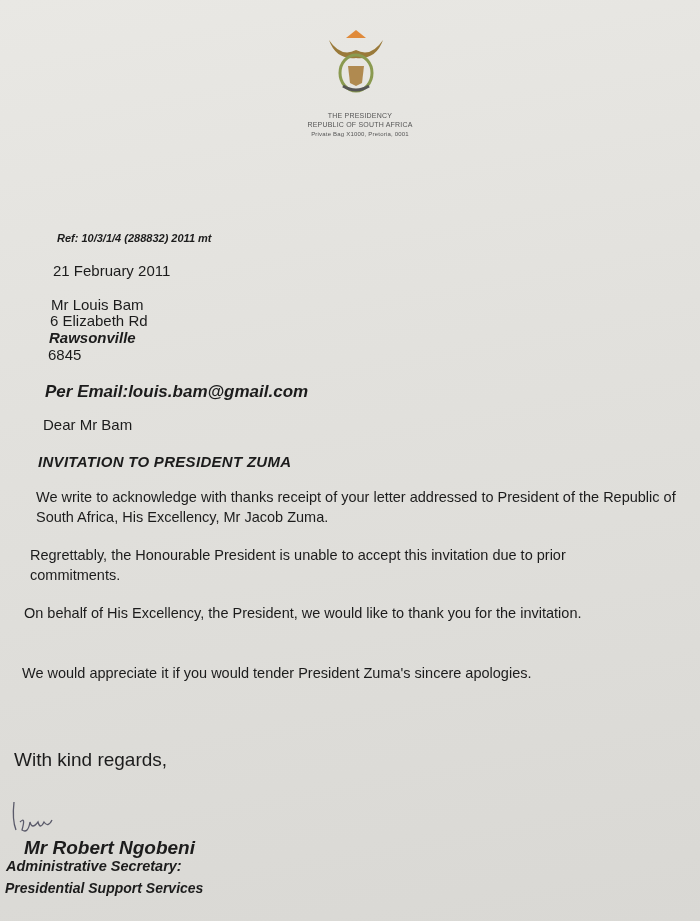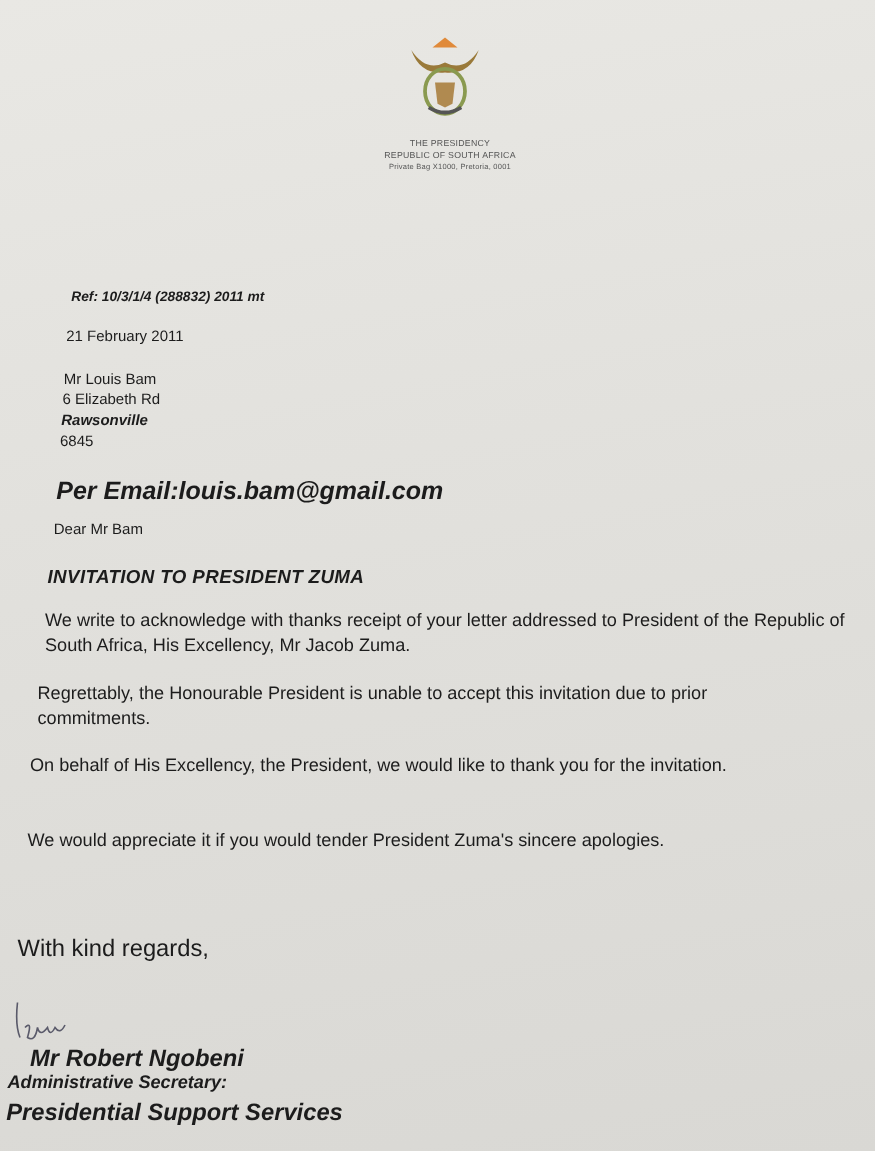--- a/index.html
+++ b/index.html
@@ -3,21 +3,21 @@
 <meta charset="utf-8">
 <style>
   html, body { margin: 0; padding: 0; }
   body {
     width: 700px; height: 921px; overflow: hidden; position: relative;
     background: linear-gradient(170deg, #e9e8e4 0%, #e2e1dd 40%, #d9d8d4 100%);
     font-family: "Liberation Sans", sans-serif; color: #1c1c1c;
   }
   .crest { position: absolute; left: 321px; top: 28px; width: 70px; height: 68px; }
   .head-line { position: absolute; width: 240px; text-align: center; font-size: 7px; color: #555; letter-spacing: 0.2px; left: 240px; }
-  .t { position: absolute; white-space: nowrap; font-size: 12px; }
+  .t { position: absolute; white-space: nowrap; font-size: 15px; }
   .b { font-weight: bold; font-style: italic; }
   .para { position: absolute; font-size: 14.5px; line-height: 20px; width: 640px; }
   .sig-scrawl { position: absolute; left: 10px; top: 800px; width: 55px; height: 40px; }
 </style>
 </head>
 <body>
 
 <svg class="crest" viewBox="0 0 70 68">
   <path d="M25 10 L35 2 L45 10 Z" fill="#e08a3a"></path>
   <path d="M8 12 Q20 30 35 22 Q50 30 62 12 Q55 32 35 30 Q15 32 8 12 Z" fill="#9a7a3a"></path>
@@ -28,30 +28,30 @@
 <div class="head-line" style="top:112px">THE PRESIDENCY</div>
 <div class="head-line" style="top:121px">REPUBLIC OF SOUTH AFRICA</div>
 <div class="head-line" style="top:131px;font-size:6px">Private Bag X1000, Pretoria, 0001</div>
 
 <div class="t b" style="left:57px;top:232px;font-size:11px;">Ref: 10/3/1/4 (288832) 2011 mt</div>
 <div class="t" style="left:53px;top:262px">21 February 2011</div>
 <div class="t" style="left:51px;top:296px">Mr Louis Bam</div>
 <div class="t" style="left:50px;top:312px">6 Elizabeth Rd</div>
 <div class="t b" style="left:49px;top:329px">Rawsonville</div>
 <div class="t" style="left:48px;top:346px">6845</div>
-<div class="t b" style="left:45px;top:382px;font-size:20px">Per Email:louis.bam@gmail.com</div>
+<div class="t b" style="left:45px;top:382px;font-size:17px">Per Email:louis.bam@gmail.com</div>
 
 <div class="t" style="left:43px;top:416px">Dear Mr Bam</div>
 <div class="t b" style="left:38px;top:453px;font-size:15px;letter-spacing:0.3px">INVITATION TO PRESIDENT ZUMA</div>
 
 <div class="para" style="left:36px;top:487px;width:640px">We write to acknowledge with thanks receipt of your letter addressed to President of the Republic of South Africa, His Excellency, Mr Jacob Zuma.</div>
 <div class="para" style="left:30px;top:545px;width:625px">Regrettably, the Honourable President is unable to accept this invitation due to prior commitments.</div>
 <div class="para" style="left:24px;top:603px;width:600px">On behalf of His Excellency, the President, we would like to thank you for the invitation.</div>
 <div class="para" style="left:22px;top:663px">We would appreciate it if you would tender President Zuma's sincere apologies.</div>
 
 <div class="t" style="left:14px;top:749px;font-size:19px">With kind regards,</div>
 
 <svg class="sig-scrawl" viewBox="0 0 55 40">
   <path d="M4 2 Q2 20 6 30 M10 22 Q16 16 12 30 Q18 34 20 22 Q22 30 28 22 Q30 30 34 22 Q38 28 42 20" stroke="#5a5a6a" stroke-width="1.3" fill="none"></path>
 </svg>
 <div class="t b" style="left:24px;top:837px;font-size:19px">Mr Robert Ngobeni</div>
 <div class="t b" style="left:6px;top:858px;font-size:14.5px">Administrative Secretary:</div>
-<div class="t b" style="left:5px;top:880px;font-size:19px">Presidential Support Services</div>
+<div class="t b" style="left:5px;top:880px;font-size:14px">Presidential Support Services</div>
 
 </body></html>

